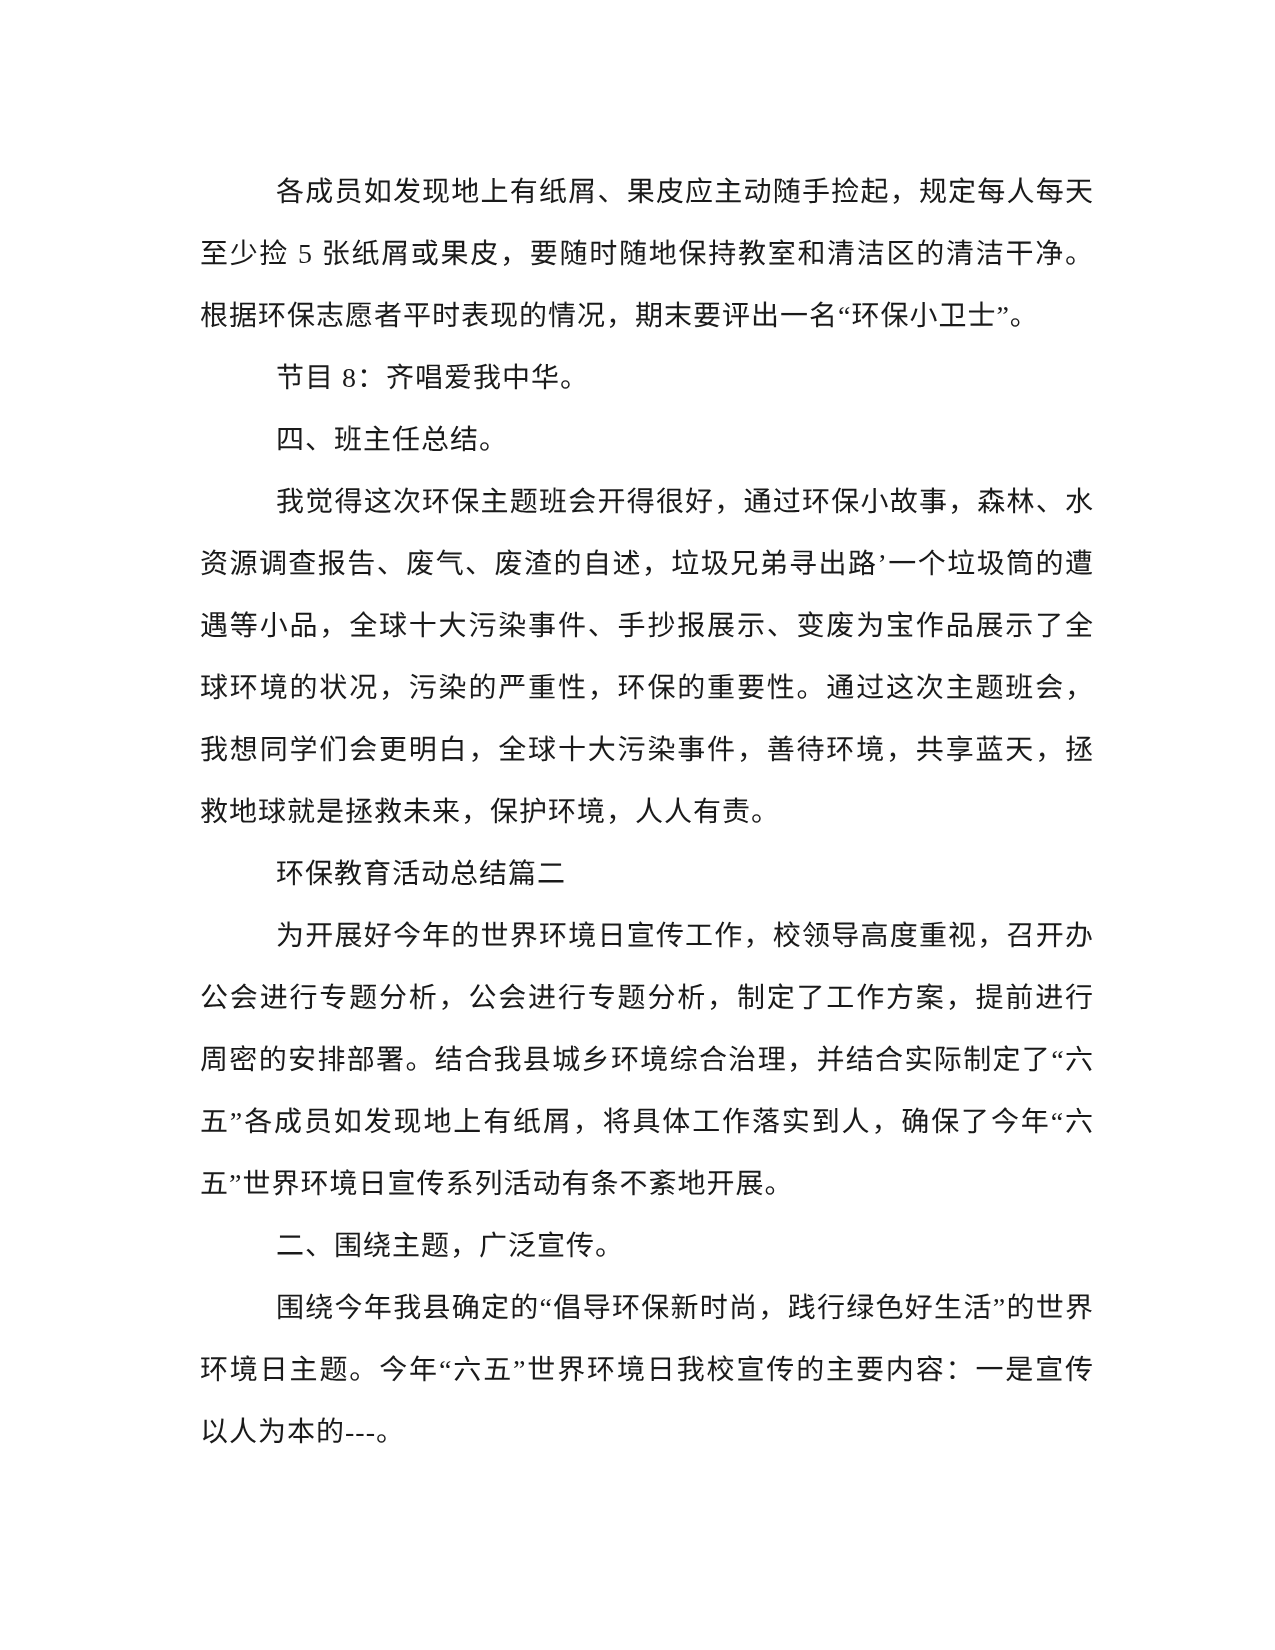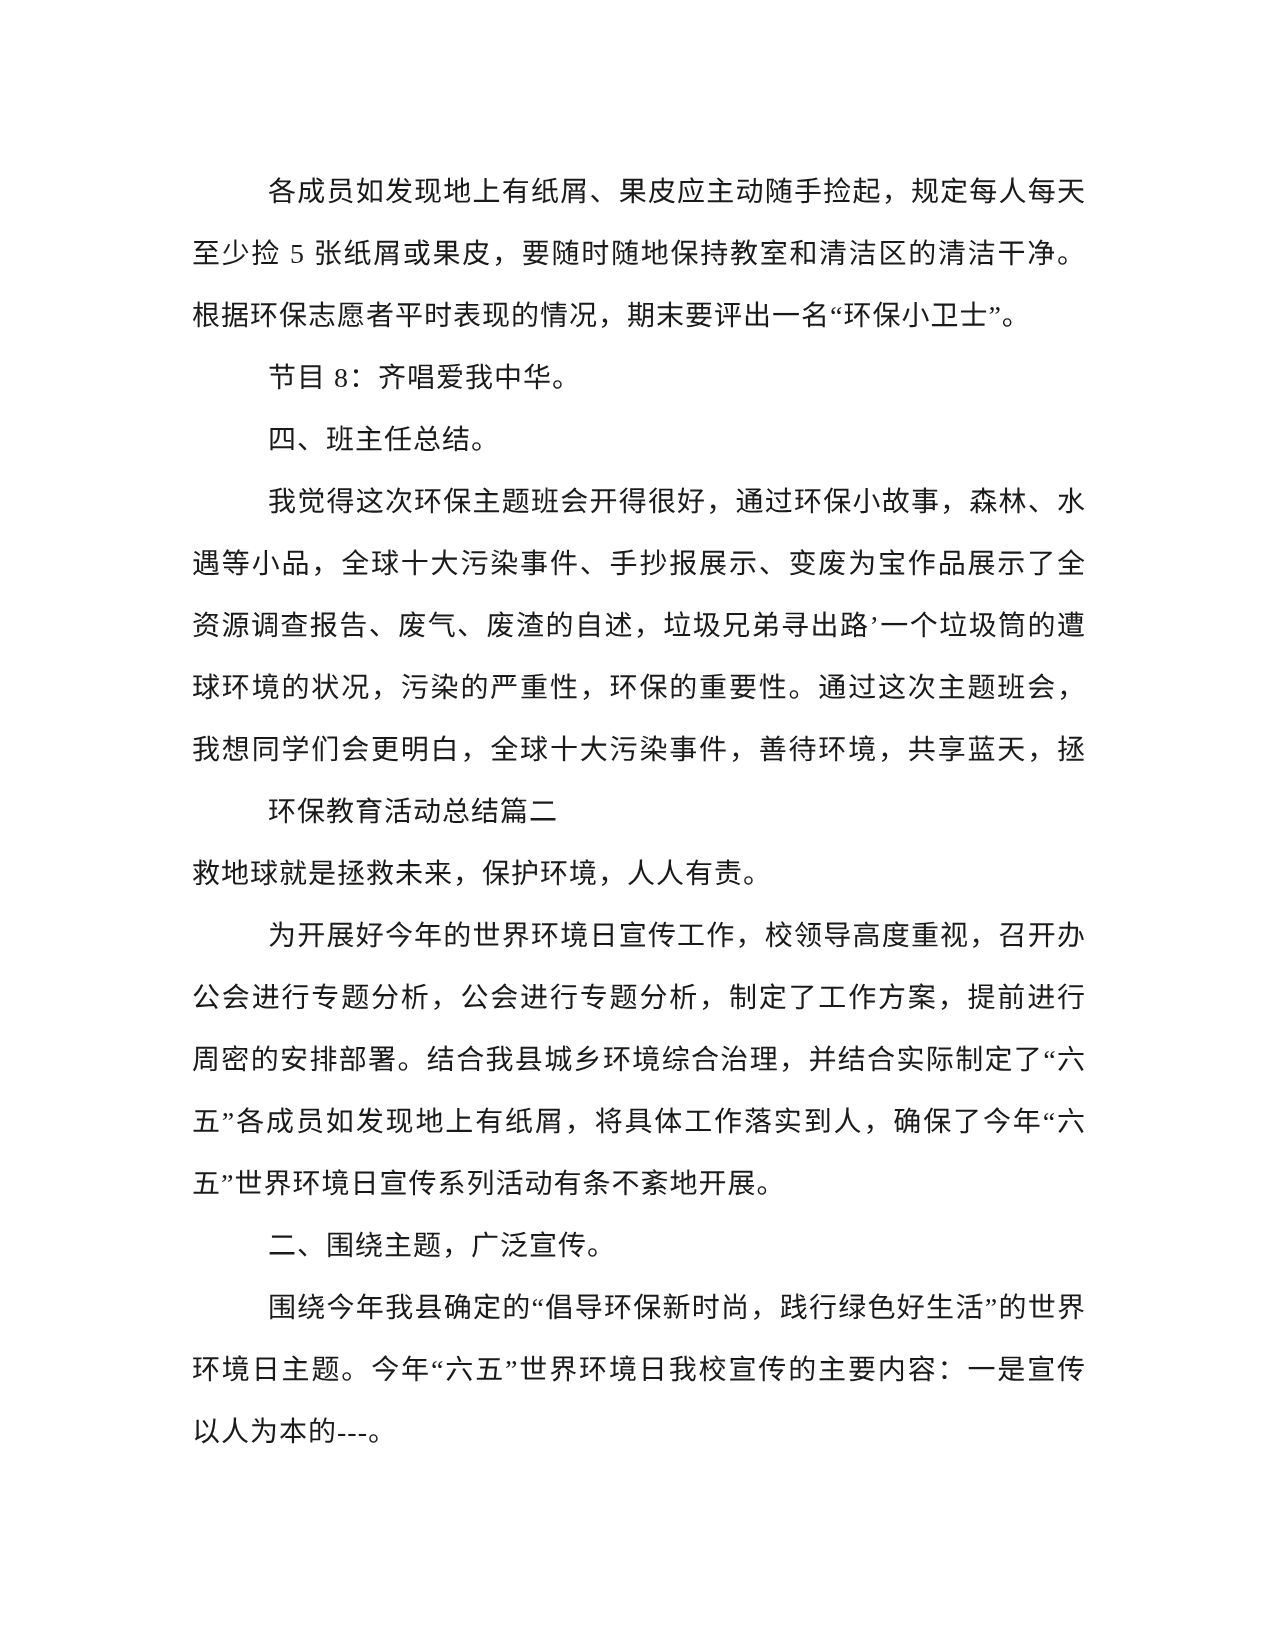--- a/index.html
+++ b/index.html
@@ -10,21 +10,21 @@
   .page {
     position: relative;
     width: 1275px;
     height: 1650px;
     background: #ffffff;
     overflow: hidden;
     font-family: "Liberation Serif", "DejaVu Serif", serif;
   }
   .text-block {
     position: absolute;
-    left: 192px;
+    left: 200px;
     top: 161px;
     width: 894px;
   }
   .line {
     height: 62px;
     line-height: 62px;
     font-size: 28px;
     color: #1a1a1a;
     overflow: hidden;
     letter-spacing: 1px;
@@ -46,26 +46,26 @@
 <body>
 
 <div class="page">
   <div class="text-block" id="doc-body" style="color: rgb(26, 26, 26);">
       <div class="line indent fill">各成员如发现地上有纸屑、果皮应主动随手捡起，规定每人每天</div>
       <div class="line fill">至少捡 5 张纸屑或果皮，要随时随地保持教室和清洁区的清洁干净。</div>
       <div class="line">根据环保志愿者平时表现的情况，期末要评出一名“环保小卫士”。</div>
       <div class="line indent">节目 8：齐唱爱我中华。</div>
       <div class="line indent">四、班主任总结。</div>
       <div class="line indent fill">我觉得这次环保主题班会开得很好，通过环保小故事，森林、水</div>
+      <div class="line fill">资源调查报告、废气、废渣的自述，垃圾兄弟寻出路’一个垃圾筒的遭</div>
       <div class="line fill">遇等小品，全球十大污染事件、手抄报展示、变废为宝作品展示了全</div>
-      <div class="line fill">资源调查报告、废气、废渣的自述，垃圾兄弟寻出路’一个垃圾筒的遭</div>
       <div class="line fill">球环境的状况，污染的严重性，环保的重要性。通过这次主题班会，</div>
       <div class="line fill">我想同学们会更明白，全球十大污染事件，善待环境，共享蓝天，拯</div>
+      <div class="line">救地球就是拯救未来，保护环境，人人有责。</div>
       <div class="line indent">环保教育活动总结篇二</div>
-      <div class="line">救地球就是拯救未来，保护环境，人人有责。</div>
       <div class="line indent fill">为开展好今年的世界环境日宣传工作，校领导高度重视，召开办</div>
       <div class="line fill">公会进行专题分析，公会进行专题分析，制定了工作方案，提前进行了</div>
       <div class="line fill">周密的安排部署。结合我县城乡环境综合治理，并结合实际制定了“六</div>
       <div class="line fill">五”各成员如发现地上有纸屑，将具体工作落实到人，确保了今年“六</div>
       <div class="line">五”世界环境日宣传系列活动有条不紊地开展。</div>
       <div class="line indent">二、围绕主题，广泛宣传。</div>
       <div class="line indent fill">围绕今年我县确定的“倡导环保新时尚，践行绿色好生活”的世界</div>
       <div class="line fill">环境日主题。今年“六五”世界环境日我校宣传的主要内容：一是宣传</div>
       <div class="line">以人为本的---。</div>
     </div>

